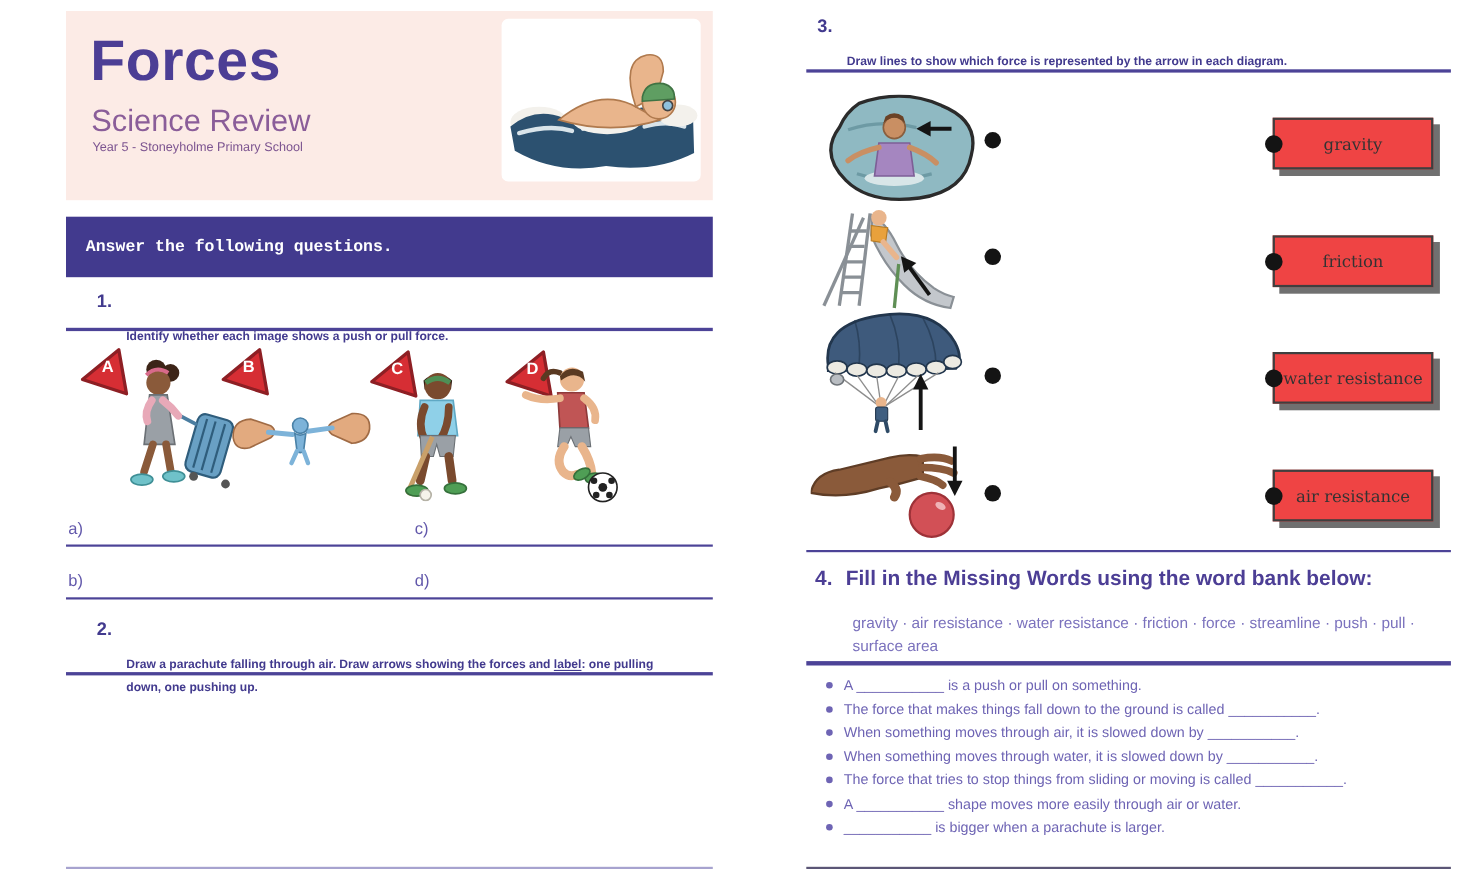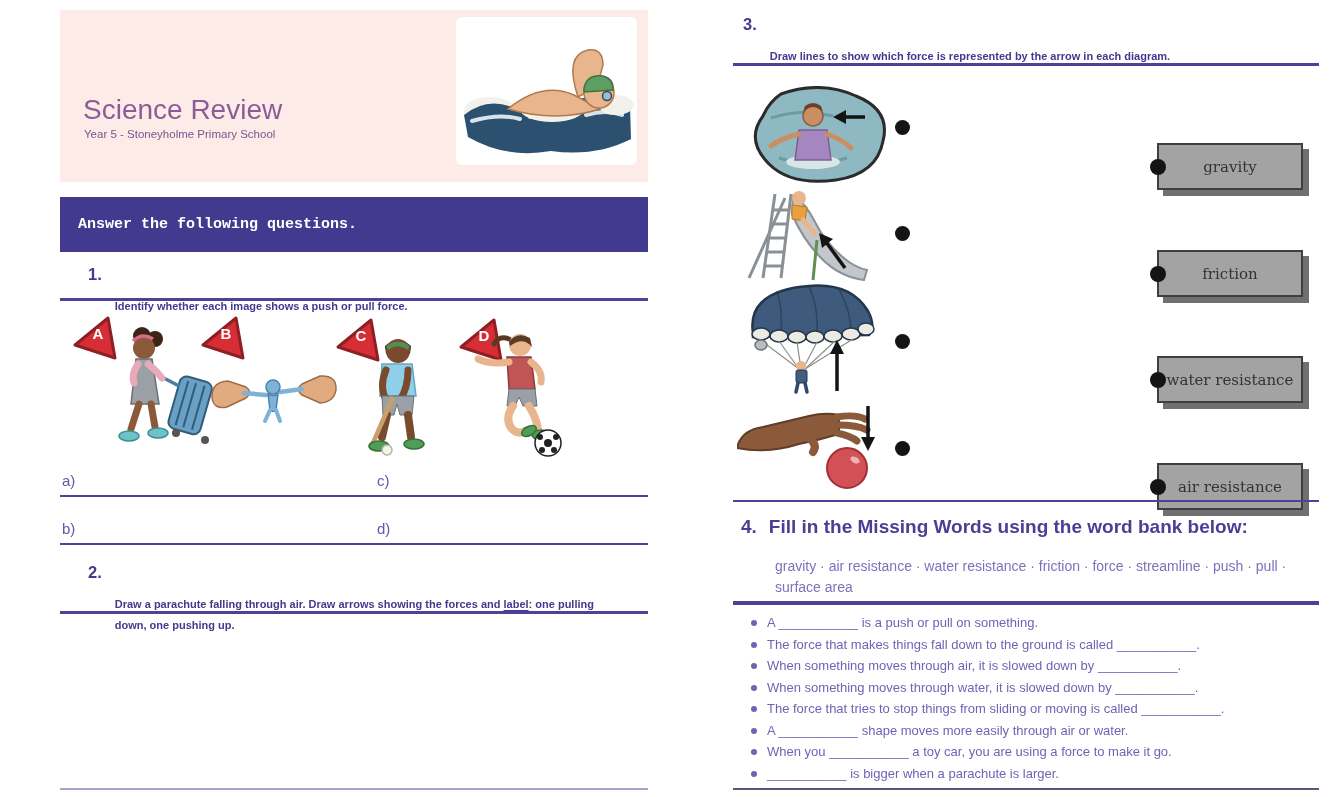--- a/index.html
+++ b/index.html
@@ -35,24 +35,24 @@
   .ans-label{position:absolute;font-size:15px;color:#6258ab;}
   .ansrule{height:2px;}
 
   .q2-text{width:512px;}
   .q2-text u{text-underline-offset:2px;}
 
   
   .match-dot{position:absolute;left:162px;width:15px;height:15px;border-radius:50%;background:#141414;}
   .diagram{position:absolute;}
 
-  .opt-box{position:absolute;left:424px;width:142px;height:43px;background:#a3a3a3;
+  .opt-box{position:absolute;left:424px;width:142px;height:43px;background:#ef4444;
            border:2px solid #3f3f3f;box-shadow:6px 6px 0 0 #707070;
            display:flex;align-items:center;justify-content:center;
-           font-family:"DejaVu Serif",serif;font-size:15px;color:#333333;white-space:nowrap;margin-top:36px;}
+           font-family:"DejaVu Serif",serif;font-size:15px;color:#333333;white-space:nowrap;}
   .opt-dot{position:absolute;left:-9px;top:50%;transform:translateY(-50%);
            width:16px;height:16px;border-radius:50%;background:#141414;}
 
   .q4-title{position:absolute;display:flex;gap:12px;color:#4c3e95;font-weight:bold;}
   .q4-title .n{font-size:19px;}
   .q4-title .t{font-size:19px;}
   .word-bank{position:absolute;left:42px;top:556px;width:540px;font-size:14px;line-height:21px;color:#7b72bd;}
 
   .bullets{position:absolute;left:14px;top:612px;width:570px;margin:0;padding:0;list-style:none;}
   .bullets li{position:relative;padding-left:20px;font-size:13px;line-height:21.5px;color:#6e64b4;}
@@ -60,20 +60,21 @@
                       border-radius:50%;background:#6e64b4;}
 </style>
 </head>
 <body>
 
 <div id="page">
 
   <section class="col" id="col-left">
 
     <div class="header">
+      <div class="title">Forces</div>
       <div class="subtitle">Science Review</div>
       <div class="school">Year 5 - Stoneyholme Primary School</div>
       <div class="hero">
         <svg width="181" height="148" viewBox="0 0 181 148">
           <ellipse cx="34" cy="94" rx="26" ry="14" fill="#f3f1ec"></ellipse>
           <path d="M8 98 Q30 80 56 90 Q82 74 112 86 Q142 72 174 88 L175 122 Q140 140 95 134 Q50 142 12 120 Z" fill="#2c5170"></path>
           <path d="M16 104 Q44 96 64 102 M74 100 Q100 92 120 98 M130 98 Q150 92 166 98" stroke="#d9e4ea" stroke-width="4" fill="none" stroke-linecap="round"></path>
           <ellipse cx="96" cy="92" rx="32" ry="13" fill="#f3f1ec"></ellipse>
           <ellipse cx="160" cy="88" rx="18" ry="10" fill="#f3f1ec"></ellipse>
           <path d="M52 92 Q86 64 118 78 L144 92 Q100 106 52 92 Z" fill="#e9b58c" stroke="#b07a4e" stroke-width="1.5"></path>
@@ -334,20 +335,19 @@
 
     <div class="rule" style="left:0;top:601px;width:586px;height:4px;"></div>
 
     <ul class="bullets">
       <li>A ___________ is a push or pull on something.</li>
       <li>The force that makes things fall down to the ground is called ___________.</li>
       <li>When something moves through air, it is slowed down by ___________.</li>
       <li>When something moves through water, it is slowed down by ___________.</li>
       <li>The force that tries to stop things from sliding or moving is called ___________.</li>
       <li>A ___________ shape moves more easily through air or water.</li>
-      <li>When you ___________ a toy car, you are using a force to make it go.</li>
       <li>___________ is bigger when a parachute is larger.</li>
     </ul>
 
     <div class="rule" style="left:0;top:788px;width:586px;height:2px;background:#5b5676;"></div>
   </section>
 
 </div>
 
 </body></html>

